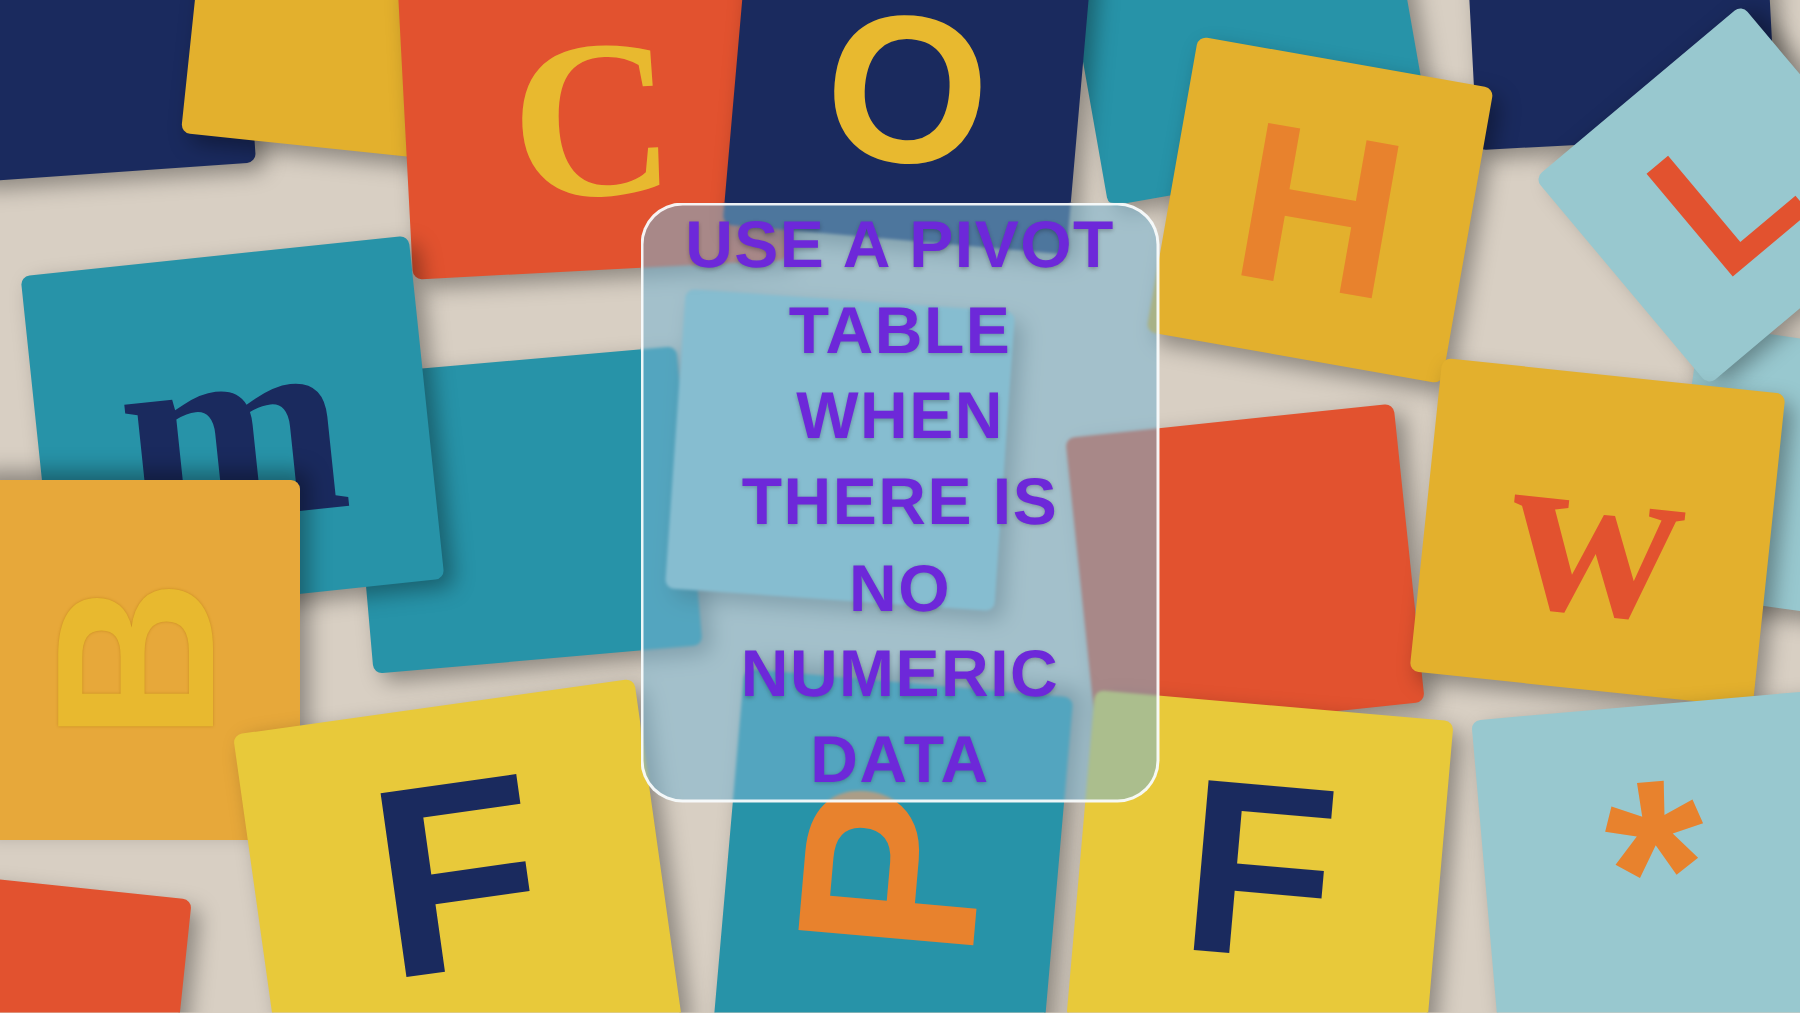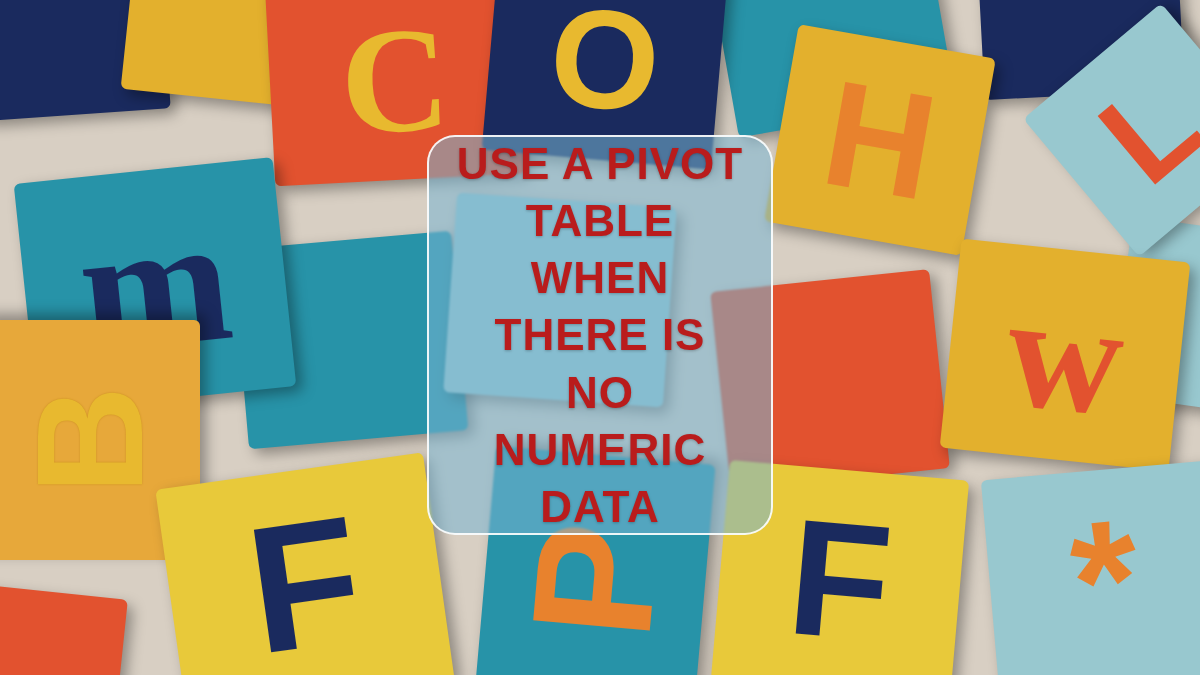--- a/index.html
+++ b/index.html
@@ -38,21 +38,21 @@
     background: rgba(120, 180, 210, 0.55);
     border: 2px solid rgba(255,255,255,0.9);
     border-radius: 28px;
     display: flex;
     align-items: center;
     justify-content: center;
     padding: 26px;
     backdrop-filter: blur(1px);
   }
   .overlay-text {
-    color: #b91c1c;
+    color: #6d28d9;
     font-family: Impact, 'Arial Black', 'Helvetica Neue', sans-serif;
     font-weight: 900;
     font-size: 44px;
     line-height: 1.3;
     text-align: center;
     letter-spacing: 1px;
     text-shadow: 0 1px 3px rgba(0,0,0,0.25);
   }
   
   .t1  { width:190px;height:170px;background:#1a2a5e;left:-25px;top:-55px;transform:rotate(-4deg); }

